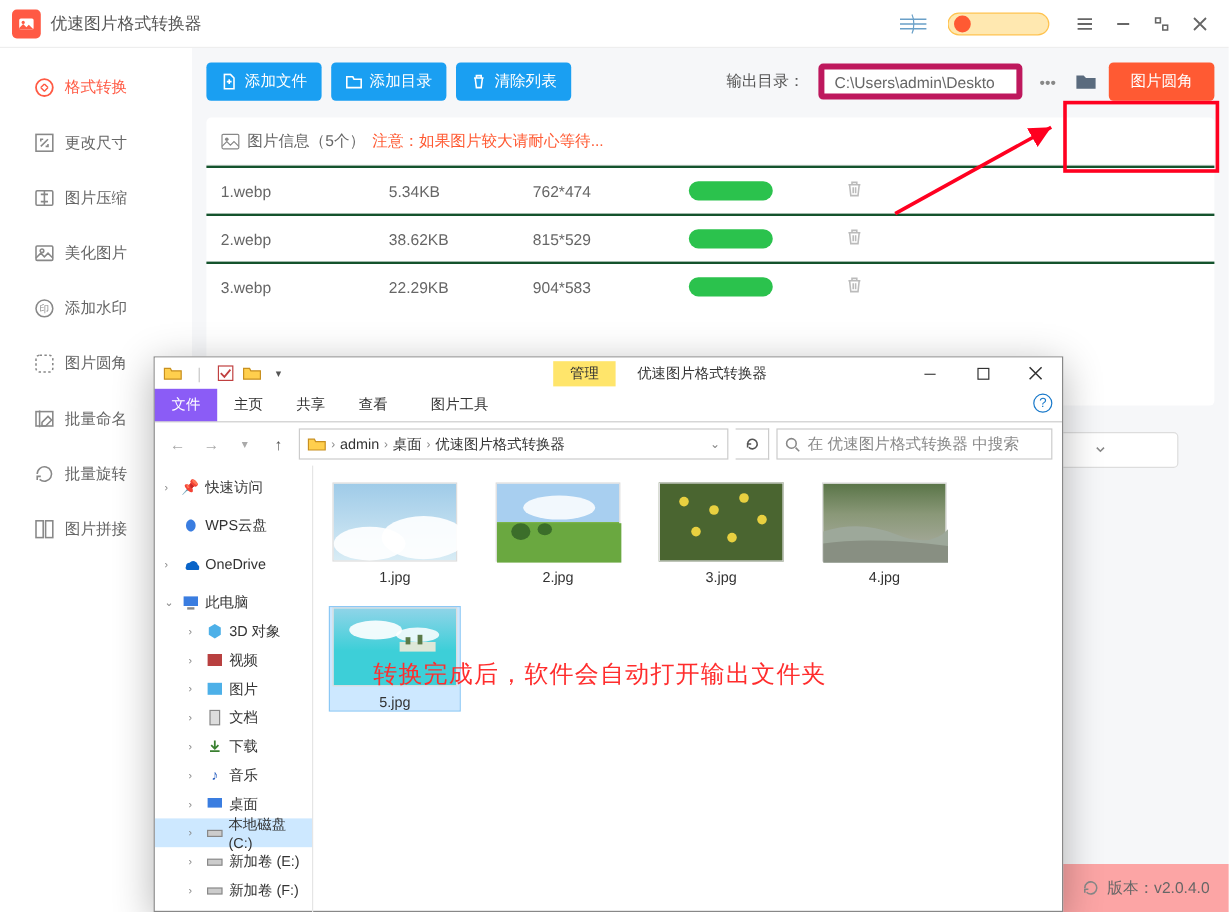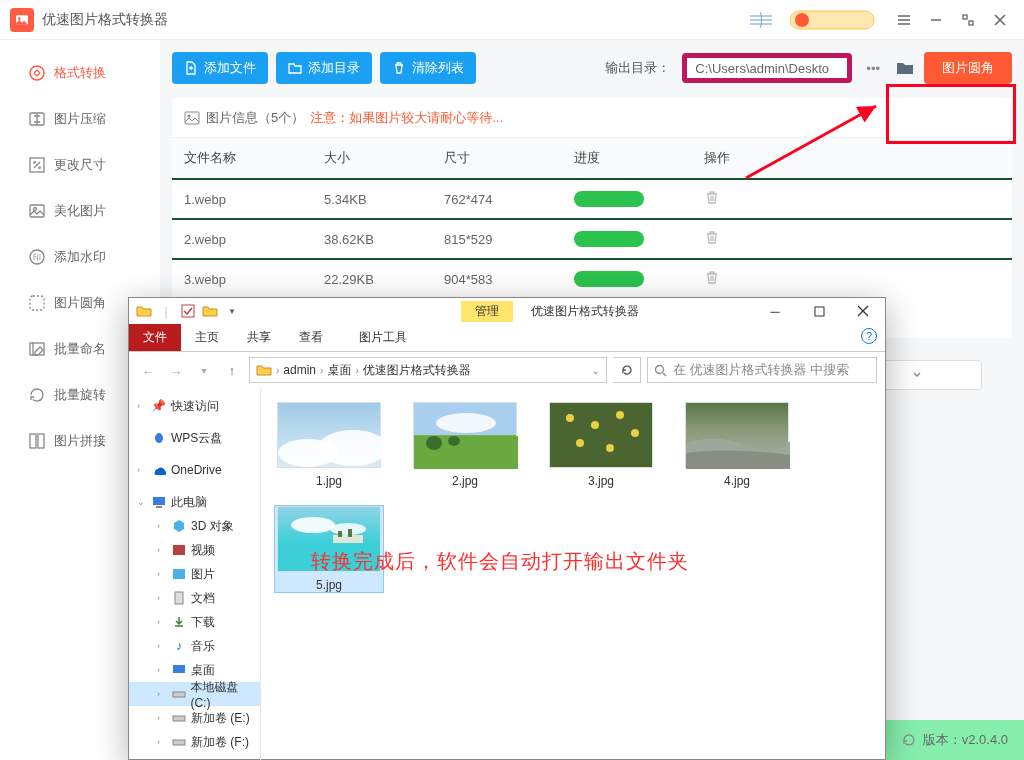--- a/index.html
+++ b/index.html
@@ -59,34 +59,34 @@
   linear-gradient(45deg,#eee 25%,#fff 25%,#fff 75%,#eee 75%);
   background-size:16px 16px;background-position:0 0,8px 8px;display:flex;align-items:center;justify-content:center}
 .sky{width:92%;height:80%;background:linear-gradient(#8ec5e8,#bfe1f5 60%,#e8f3fb);position:relative;overflow:hidden}
 .cloud{position:absolute;background:#fff;border-radius:50%;filter:blur(2px)}
 
 
 .sel-row{height:46px;margin-top:14px;display:flex;align-items:center;justify-content:flex-end;padding-right:30px}
 .sel-box{width:130px;height:30px;border:1px solid #ddd;border-radius:4px;background:#fff;display:flex;align-items:center;justify-content:center;color:#888}
 
 
-.status{position:absolute;bottom:0;right:0;height:40px;display:flex;align-items:center;padding:0 16px;color:#666;background:#86efac;gap:6px}
+.status{position:absolute;bottom:0;right:0;height:40px;display:flex;align-items:center;padding:0 16px;color:#666;background:#fca5a5;gap:6px}
 
 
 .explorer{position:absolute;left:128px;top:297px;width:758px;height:463px;background:#fff;border:1px solid #888;box-shadow:0 8px 32px rgba(0,0,0,.3)}
 .ex-title{height:26px;display:flex;align-items:center;background:#fff;padding-left:6px}
 .ex-title .qat{display:flex;align-items:center;gap:4px}
 .qat-ic{width:18px;height:18px;display:flex;align-items:center;justify-content:center;color:#555}
 .ex-title-mid{flex:1;display:flex;align-items:center}
 .mgmt{background:#ffe56b;padding:2px 14px;font-size:12px;color:#333;margin-left:220px}
 .ex-name{margin-left:18px;font-size:12px;color:#333}
 .ex-win{display:flex}
 .ex-win .wb{width:44px;height:26px;display:flex;align-items:center;justify-content:center;color:#333;cursor:pointer}
 .ex-tabs{height:28px;display:flex;align-items:flex-end;border-bottom:1px solid #ccc;position:relative}
-.ex-file-tab{background:#b91c1c;color:#fff;padding:5px 14px;font-size:12px}
+.ex-file-tab{background:#8b5cf6;color:#fff;padding:5px 14px;font-size:12px}
 .ex-tab{padding:5px 14px;font-size:12px;color:#333;cursor:pointer}
 .ex-tab.tool{margin-left:8px}
 .ex-help{position:absolute;right:8px;top:4px;color:#1979ca;border:1px solid #1979ca;border-radius:50%;width:16px;height:16px;display:flex;align-items:center;justify-content:center;font-size:11px}
 .ex-addr{height:36px;display:flex;align-items:center;padding:0 8px;gap:6px}
 .nav-arw{width:22px;height:22px;display:flex;align-items:center;justify-content:center;color:#aaa}
 .bc-box{flex:1;height:26px;border:1px solid #ccc;display:flex;align-items:center;padding:0 6px;gap:4px}
 .bc-seg{color:#333;font-size:12px;display:flex;align-items:center;gap:4px}
 .bc-chev{color:#888;font-size:10px}
 .refresh{width:28px;height:26px;border:1px solid #ccc;border-left:none;display:flex;align-items:center;justify-content:center;color:#555}
 .search{width:230px;height:26px;border:1px solid #ccc;display:flex;align-items:center;padding:0 6px;color:#888;gap:6px}
@@ -160,34 +160,34 @@
           <svg width="18" height="18" viewBox="0 0 18 18">
             <circle cx="9" cy="9" r="7" fill="none" stroke="#ff5a44" stroke-width="1.5"></circle>
             <path d="M6 9l3-3M6 9l3 3M12 9l-3-3M12 9l-3 3" stroke="#ff5a44" stroke-width="1.2" fill="none"></path>
           </svg>
         </span>
         <span>格式转换</span>
       </div>
     <div class="side-item">
         <span class="side-ic">
           <svg width="18" height="18" viewBox="0 0 18 18" fill="none" stroke="#888" stroke-width="1.3">
+            <rect x="2" y="2" width="14" height="14"></rect>
+            <path d="M6 12l6-6M6 8V6h2M12 10v2h-2"></path>
+          </svg>
+        </span>
+        <span>更改尺寸</span>
+      </div>
+    <div class="side-item">
+        <span class="side-ic">
+          <svg width="18" height="18" viewBox="0 0 18 18" fill="none" stroke="#888" stroke-width="1.3">
             <rect x="2" y="3" width="14" height="12" rx="1"></rect>
             <path d="M9 3v12M6 6h6M6 12h6"></path>
           </svg>
         </span>
         <span>图片压缩</span>
-      </div>
-    <div class="side-item">
-        <span class="side-ic">
-          <svg width="18" height="18" viewBox="0 0 18 18" fill="none" stroke="#888" stroke-width="1.3">
-            <rect x="2" y="2" width="14" height="14"></rect>
-            <path d="M6 12l6-6M6 8V6h2M12 10v2h-2"></path>
-          </svg>
-        </span>
-        <span>更改尺寸</span>
       </div>
     <div class="side-item">
         <span class="side-ic">
           <svg width="18" height="18" viewBox="0 0 18 18" fill="none" stroke="#888" stroke-width="1.3">
             <rect x="2" y="3" width="14" height="12" rx="1"></rect>
             <circle cx="7" cy="7" r="1.5"></circle>
             <path d="M2 13l4-4 3 3 3-3 4 4"></path>
           </svg>
         </span>
         <span>美化图片</span>
@@ -289,27 +289,20 @@
     <div class="panels">
       <div class="left-panel">
         <div class="info-row">
           <svg width="16" height="16" viewBox="0 0 16 16" fill="#888">
               <rect x="1" y="2" width="14" height="12" rx="1" fill="none" stroke="#888"></rect>
               <circle cx="5" cy="6" r="1.5"></circle>
               <path d="M1 12l4-4 3 3 3-3 4 4" fill="none" stroke="#888"></path>
             </svg>
           <span>图片信息（5个）</span>
           <span class="info-warn">注意：如果图片较大请耐心等待...</span>
-        </div>
-        <div class="tbl-head">
-          <div class="col-name">文件名称</div>
-          <div class="col-size">大小</div>
-          <div class="col-dim">尺寸</div>
-          <div class="col-prog">进度</div>
-          <div class="col-op">操作</div>
         </div>
         <div class="tbl-row">
           <div class="col-name">1.webp</div>
           <div class="col-size">5.34KB</div>
           <div class="col-dim">762*474</div>
           <div class="col-prog">
               <div class="prog-pill"></div>
             </div>
           <div class="col-op trash"><svg width="16" height="16" viewBox="0 0 16 16" fill="none" stroke="#bbb" stroke-width="1.3">
                 <path d="M3 4h10M6 4V2h4v2M4 4l1 9h6l1-9M7 6v5M9 6v5"></path>

